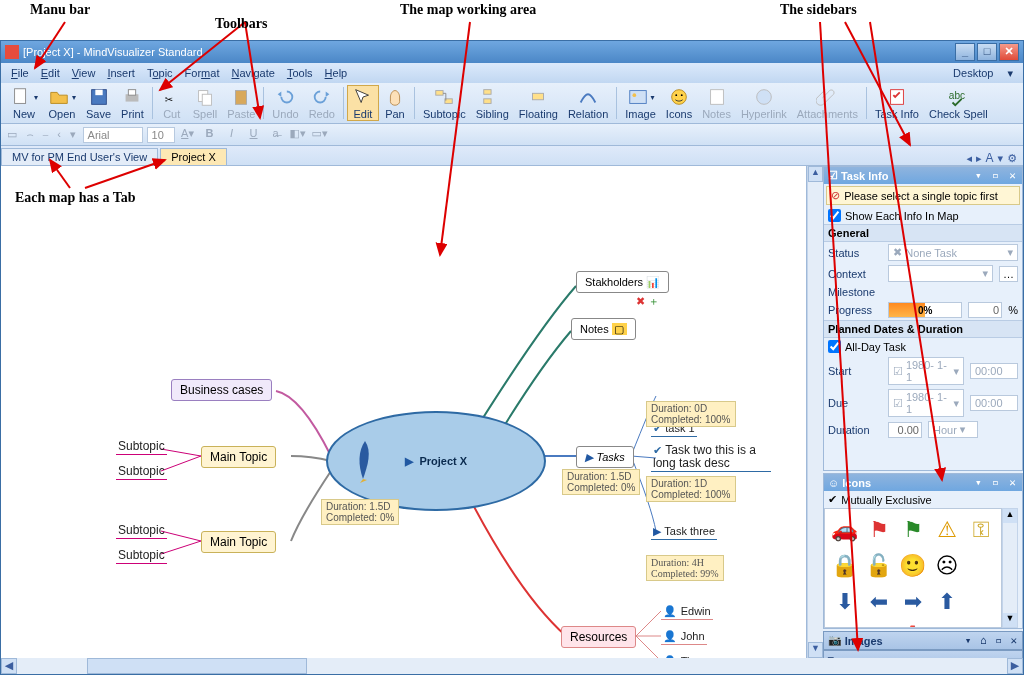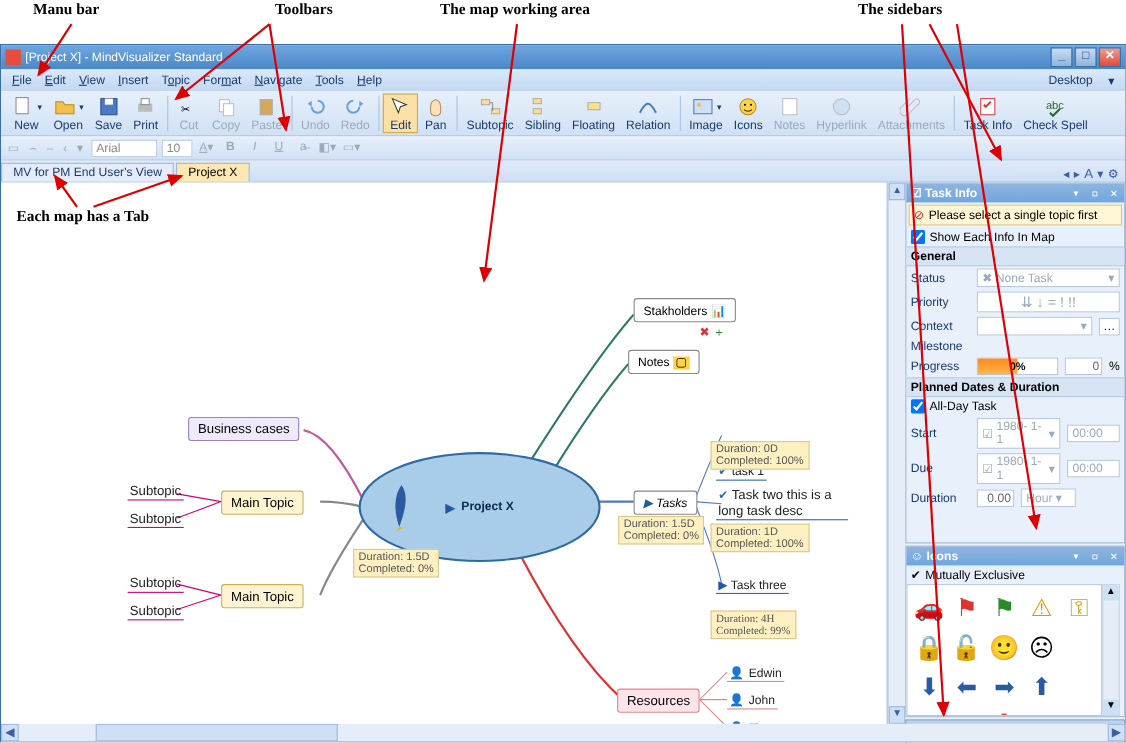--- a/index.html
+++ b/index.html
@@ -81,21 +81,21 @@
 .central { position:absolute; width:220px; height:100px; border:2px solid #2e6aa4; background:#a9cce9; border-radius:50%/50%; display:flex; align-items:center; justify-content:center; font-size:18px; font-weight:bold; color:#0a2a4e;}
 .central .play { color:#2158a2; margin-right:6px; }
 small.sym { font-size:11px; }
 .res-ico { color:#e29c2f; margin-right:4px; }
 .chkmark { color:#2e6aa4; margin-right:3px; }
 </style>
 </head>
 <body>
 
 <div class="annot" style="left:30px; top:2px;">Manu bar</div>
-<div class="annot" style="left:215px; top:2px;margin-left:35px;">Toolbars</div>
+<div class="annot" style="left:215px; top:16px;">Toolbars</div>
 <div class="annot" style="left:400px; top:2px;">The map working area</div>
 <div class="annot" style="left:780px; top:2px;">The sidebars</div>
 <div class="annot" style="left:15px; top:190px;">Each map has a Tab</div>
 
 <svg class="arrows" width="1024" height="675">
   <defs>
       <marker id="ah" markerWidth="8" markerHeight="8" refX="6" refY="3" orient="auto">
         <path d="M0,0 L7,3 L0,6 Z" fill="#d00"></path>
       </marker>
     </defs>
@@ -176,21 +176,21 @@
         <svg class="ico" viewBox="0 0 24 24">
           <text x="4" y="18" font-size="16">✂</text>
         </svg>
         <span>Cut</span>
       </div>
     <div class="tbitem disabled">
         <svg class="ico" viewBox="0 0 24 24">
           <rect x="5" y="5" width="10" height="12" fill="#fff" stroke="#bbb"></rect>
           <rect x="9" y="9" width="10" height="12" fill="#fff" stroke="#bbb"></rect>
         </svg>
-        <span>Copy</span>
+        <span>Spell</span>
       </div>
     <div class="tbitem disabled">
         <svg class="ico" viewBox="0 0 24 24">
           <rect x="6" y="5" width="12" height="15" fill="#d8a85a" stroke="#aaa"></rect>
         </svg>
         <span>Paste</span>
       </div>
     <div class="tbsep"></div>
     <div class="tbitem disabled">
         <svg class="ico" viewBox="0 0 24 24">
@@ -398,24 +398,20 @@
             <span>Please select a single topic first</span>
           </div>
         <div class="chk">
             <input type="checkbox" checked="" style="">
             <span>Show Each Info In Map</span>
           </div>
         <div class="section-hd">General</div>
         <div class="field">
             <label>Status</label>
             <div class="ctrl">✖ <span>None Task</span><span style="margin-left:auto">▾</span></div>
-          </div>
-        <div class="field">
-            <label>Priority</label>
-            <div class="ctrl" style="justify-content:space-around;font-size:13px;">⇊ ↓ = ! !!</div>
           </div>
         <div class="field">
             <label>Context</label>
             <div class="ctrl">
               <span style="margin-left:auto">▾</span>
             </div>
             <div style="border:1px solid #b9c9dd;padding:1px 3px;background:#fff;">…</div>
           </div>
         <div class="field">
             <label>Milestone</label>

